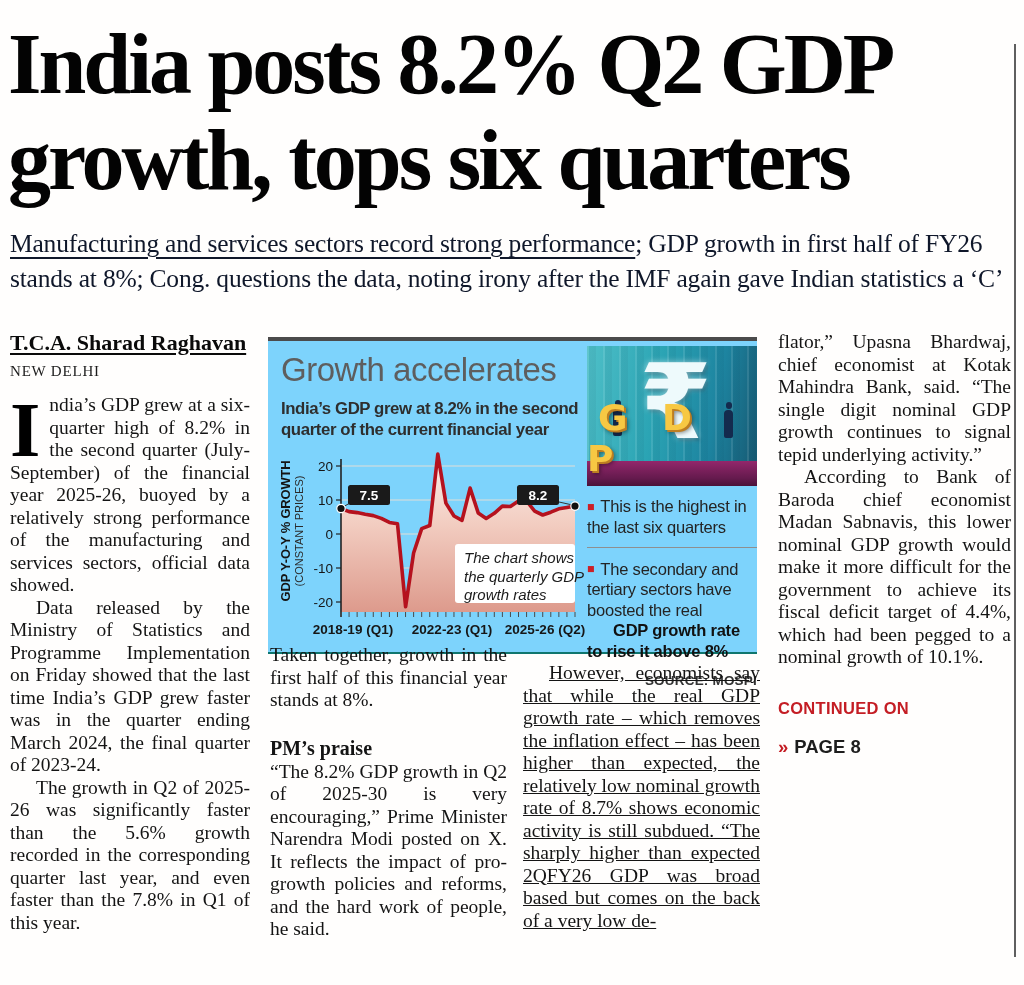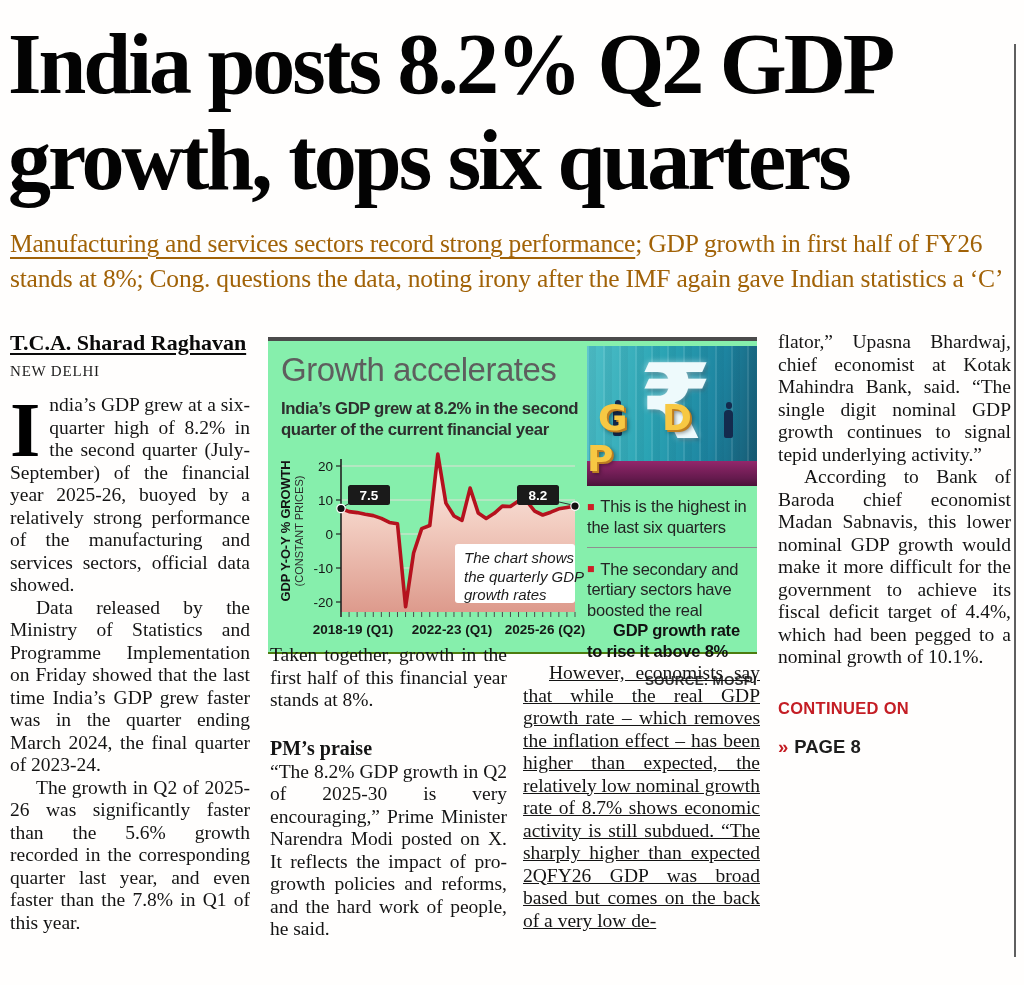--- a/index.html
+++ b/index.html
@@ -5,21 +5,21 @@
   html,body{margin:0;padding:0;background:#ffffff;}
   #page{position:relative;width:1024px;height:985px;background:#fffefd;overflow:hidden;
         font-family:"Liberation Serif",serif;color:#111;}
 
   
   .headline{position:absolute;left:8px;top:16px;width:1010px;
             font-weight:bold;font-size:86px;line-height:1.12;letter-spacing:-3px;color:#030303;}
   .headline span{display:block;white-space:nowrap;}
 
   .subhead{position:absolute;left:10px;top:226px;width:1008px;
-           font-size:25.5px;line-height:1.38;color:#a16207;letter-spacing:-0.2px;}
+           font-size:25.5px;line-height:1.38;color:#0f172a;letter-spacing:-0.2px;}
   .subhead .u{text-decoration:underline;text-decoration-thickness:1.5px;text-underline-offset:5px;}
 
   
   .byline{position:absolute;left:10px;top:330px;width:240px;}
   .byline .name{font-weight:bold;font-size:22px;text-decoration:underline;text-underline-offset:3px;color:#0a0a0a;}
   .byline .city{margin-top:7px;font-size:15px;letter-spacing:0.8px;color:#1c1c1c;}
 
   
   .col{position:absolute;font-size:19.5px;line-height:1.155;text-align:justify;color:#141414;}
   .col p{margin:0;}
@@ -32,22 +32,22 @@
   .colsubhead{font-weight:bold;font-size:20px;margin:25px 0 1px 0 !important;text-align:left;}
   .continued{margin-top:30px;font-family:"Liberation Sans",sans-serif;text-align:left;}
   .continued .l1{color:#c41d24;font-weight:bold;font-size:16.5px;letter-spacing:0.3px;}
   .continued .l2{margin-top:18px;font-weight:bold;font-size:18.5px;color:#1d1d1d;}
   .continued .arrow{color:#c41d24;margin-right:6px;}
 
   
   .colrule{position:absolute;left:1014px;top:44px;width:1.5px;height:913px;background:#5f5f5f;}
 
   
-  .infographic{position:absolute;left:268px;top:337px;width:489px;height:311px;background:#86efac;
-               border-top:4px solid #4b4b4b;border-bottom:2px solid #4d7c0f;
+  .infographic{position:absolute;left:268px;top:337px;width:489px;height:311px;background:#7dd3fc;
+               border-top:4px solid #4b4b4b;border-bottom:2px solid #0f766e;
                font-family:"Liberation Sans",sans-serif;}
   .ig-title{position:absolute;left:13px;top:10px;font-size:33px;color:#5e5e5e;letter-spacing:-0.5px;}
   .ig-sub{position:absolute;left:13px;top:58px;width:302px;font-size:16.8px;font-weight:bold;
           letter-spacing:-0.4px;line-height:1.25;color:#2e2e2e;}
   #chart-wrap{position:absolute;left:0px;top:106px;width:317px;height:200px;}
   #chart-svg{width:317px;height:200px;display:block;}
   #chart-svg text{font-family:"Liberation Sans",sans-serif;}
   .ylab-inner{position:absolute;left:24px;top:84px;width:180px;text-align:center;
               transform:translate(-50%,-50%) rotate(-90deg);}
   .ylab-b{font-size:13px;font-weight:bold;color:#141414;letter-spacing:-0.2px;display:block;line-height:1.1;}

